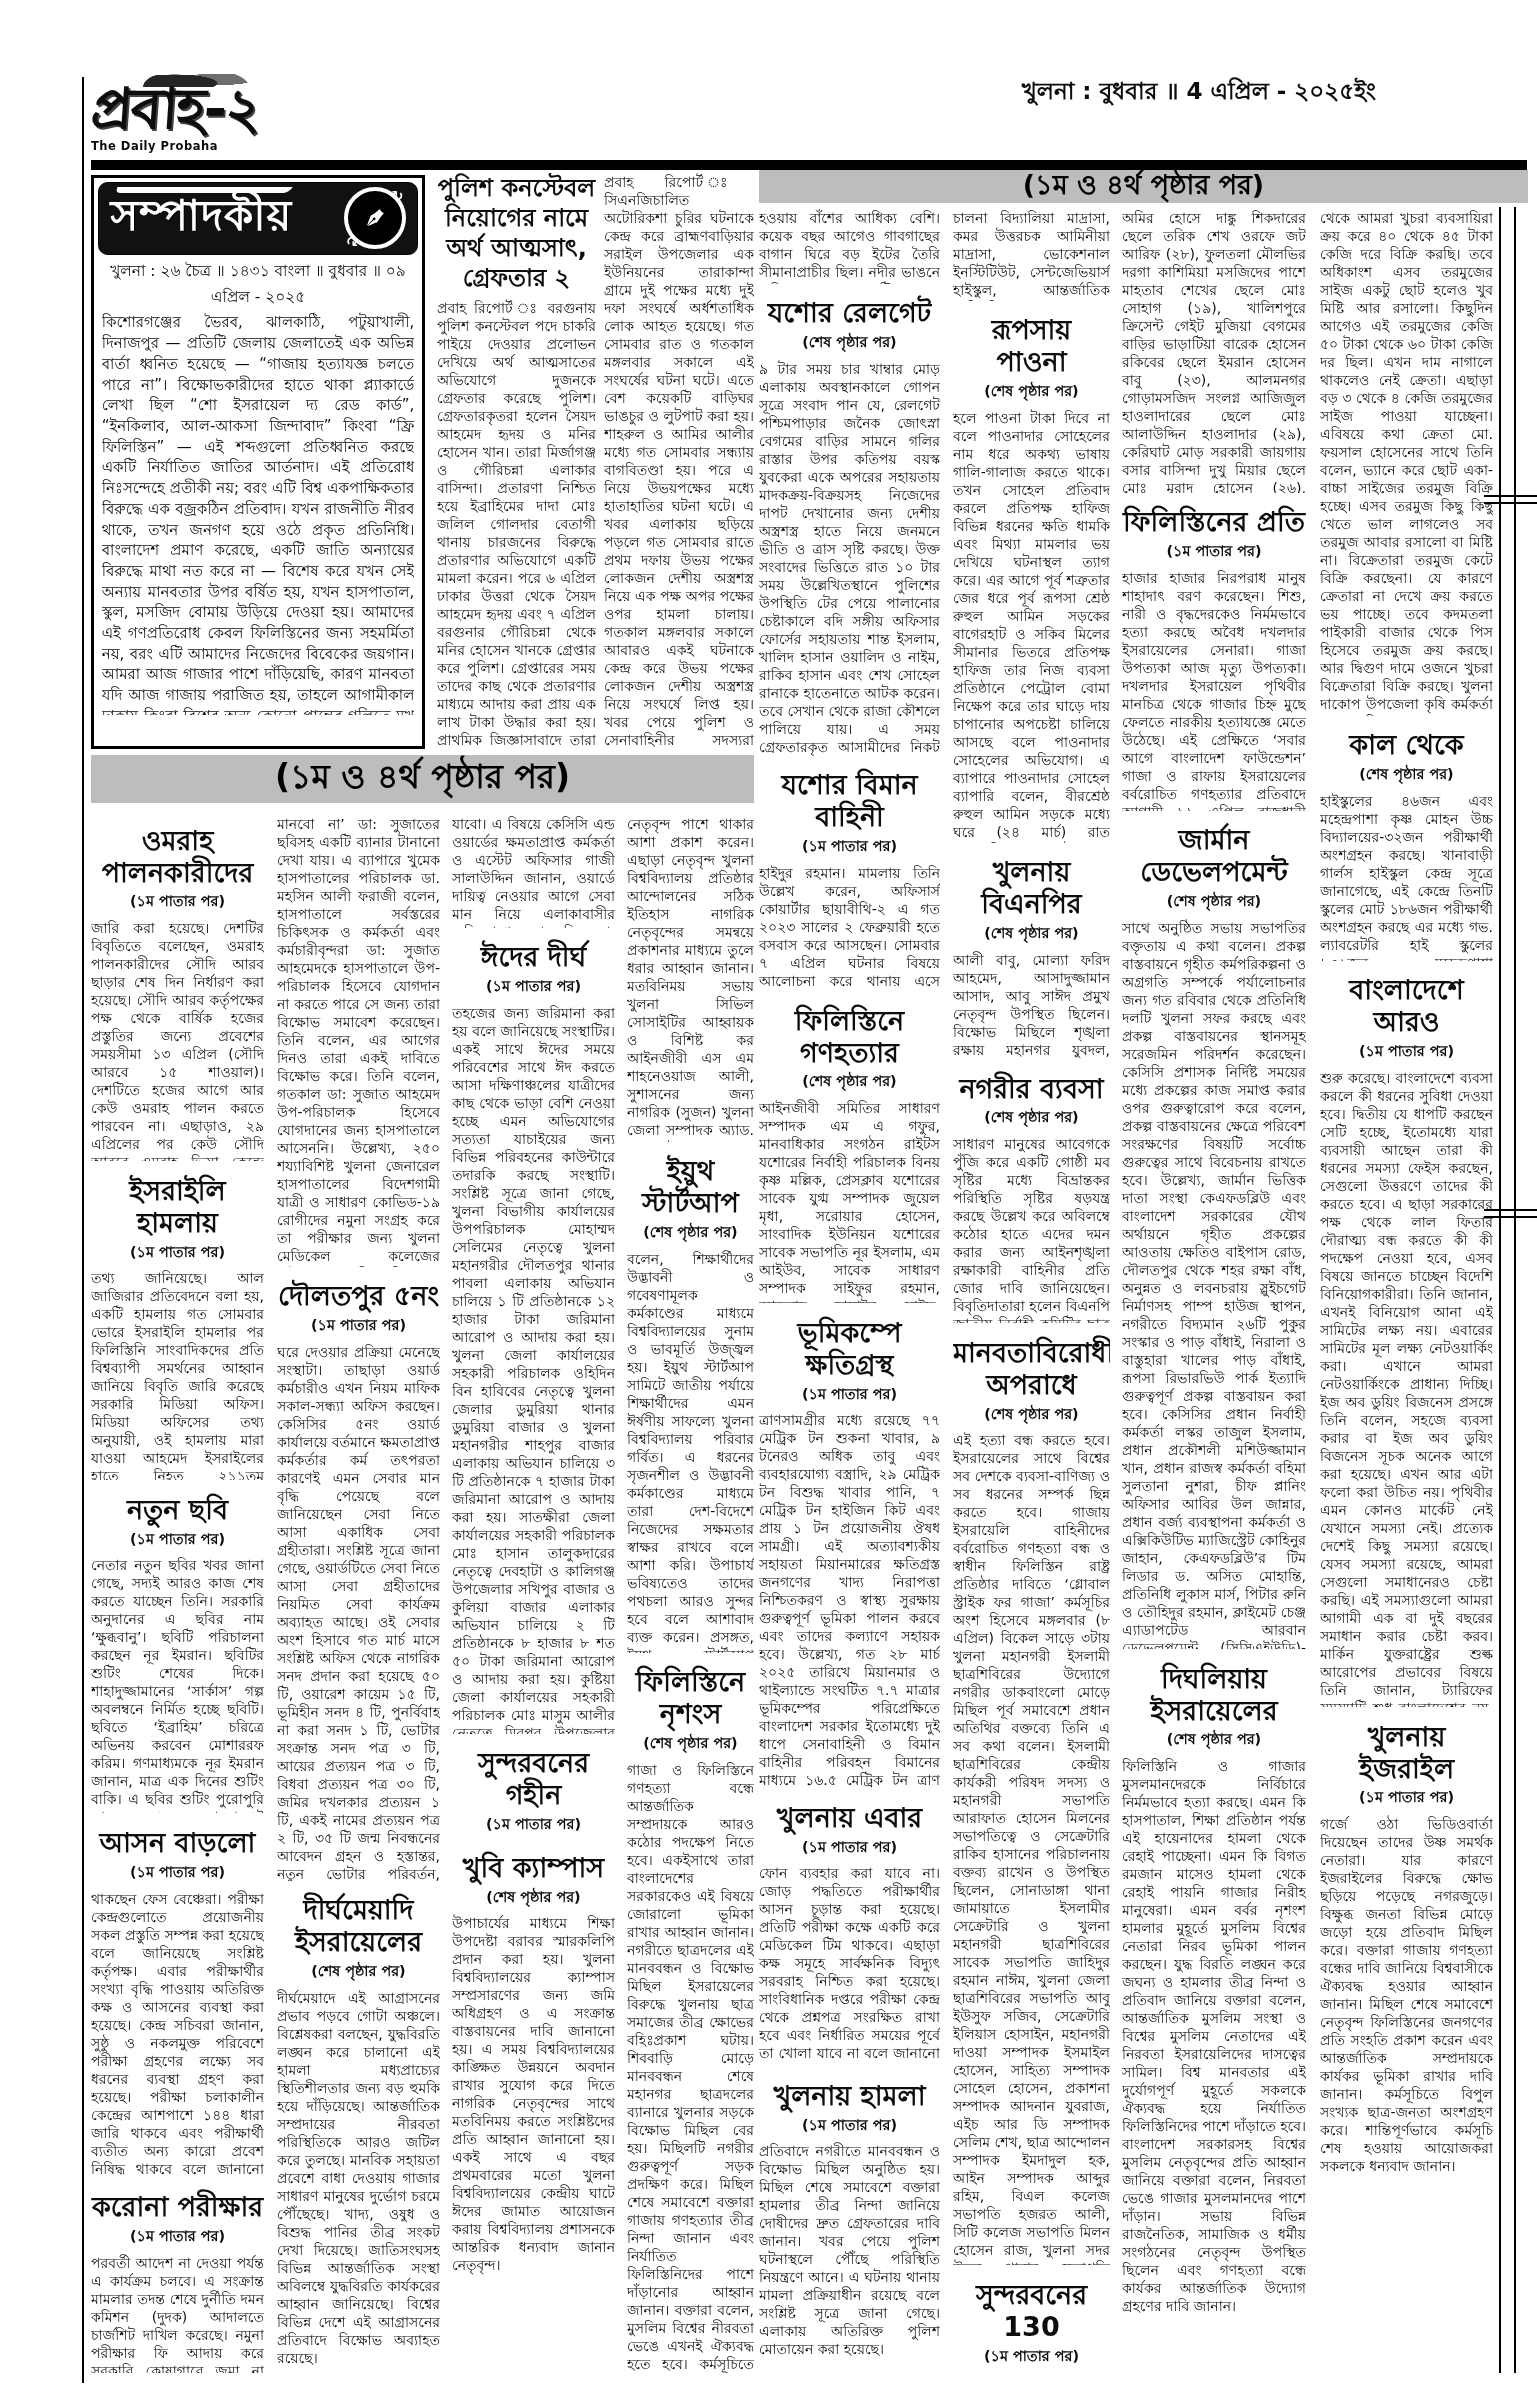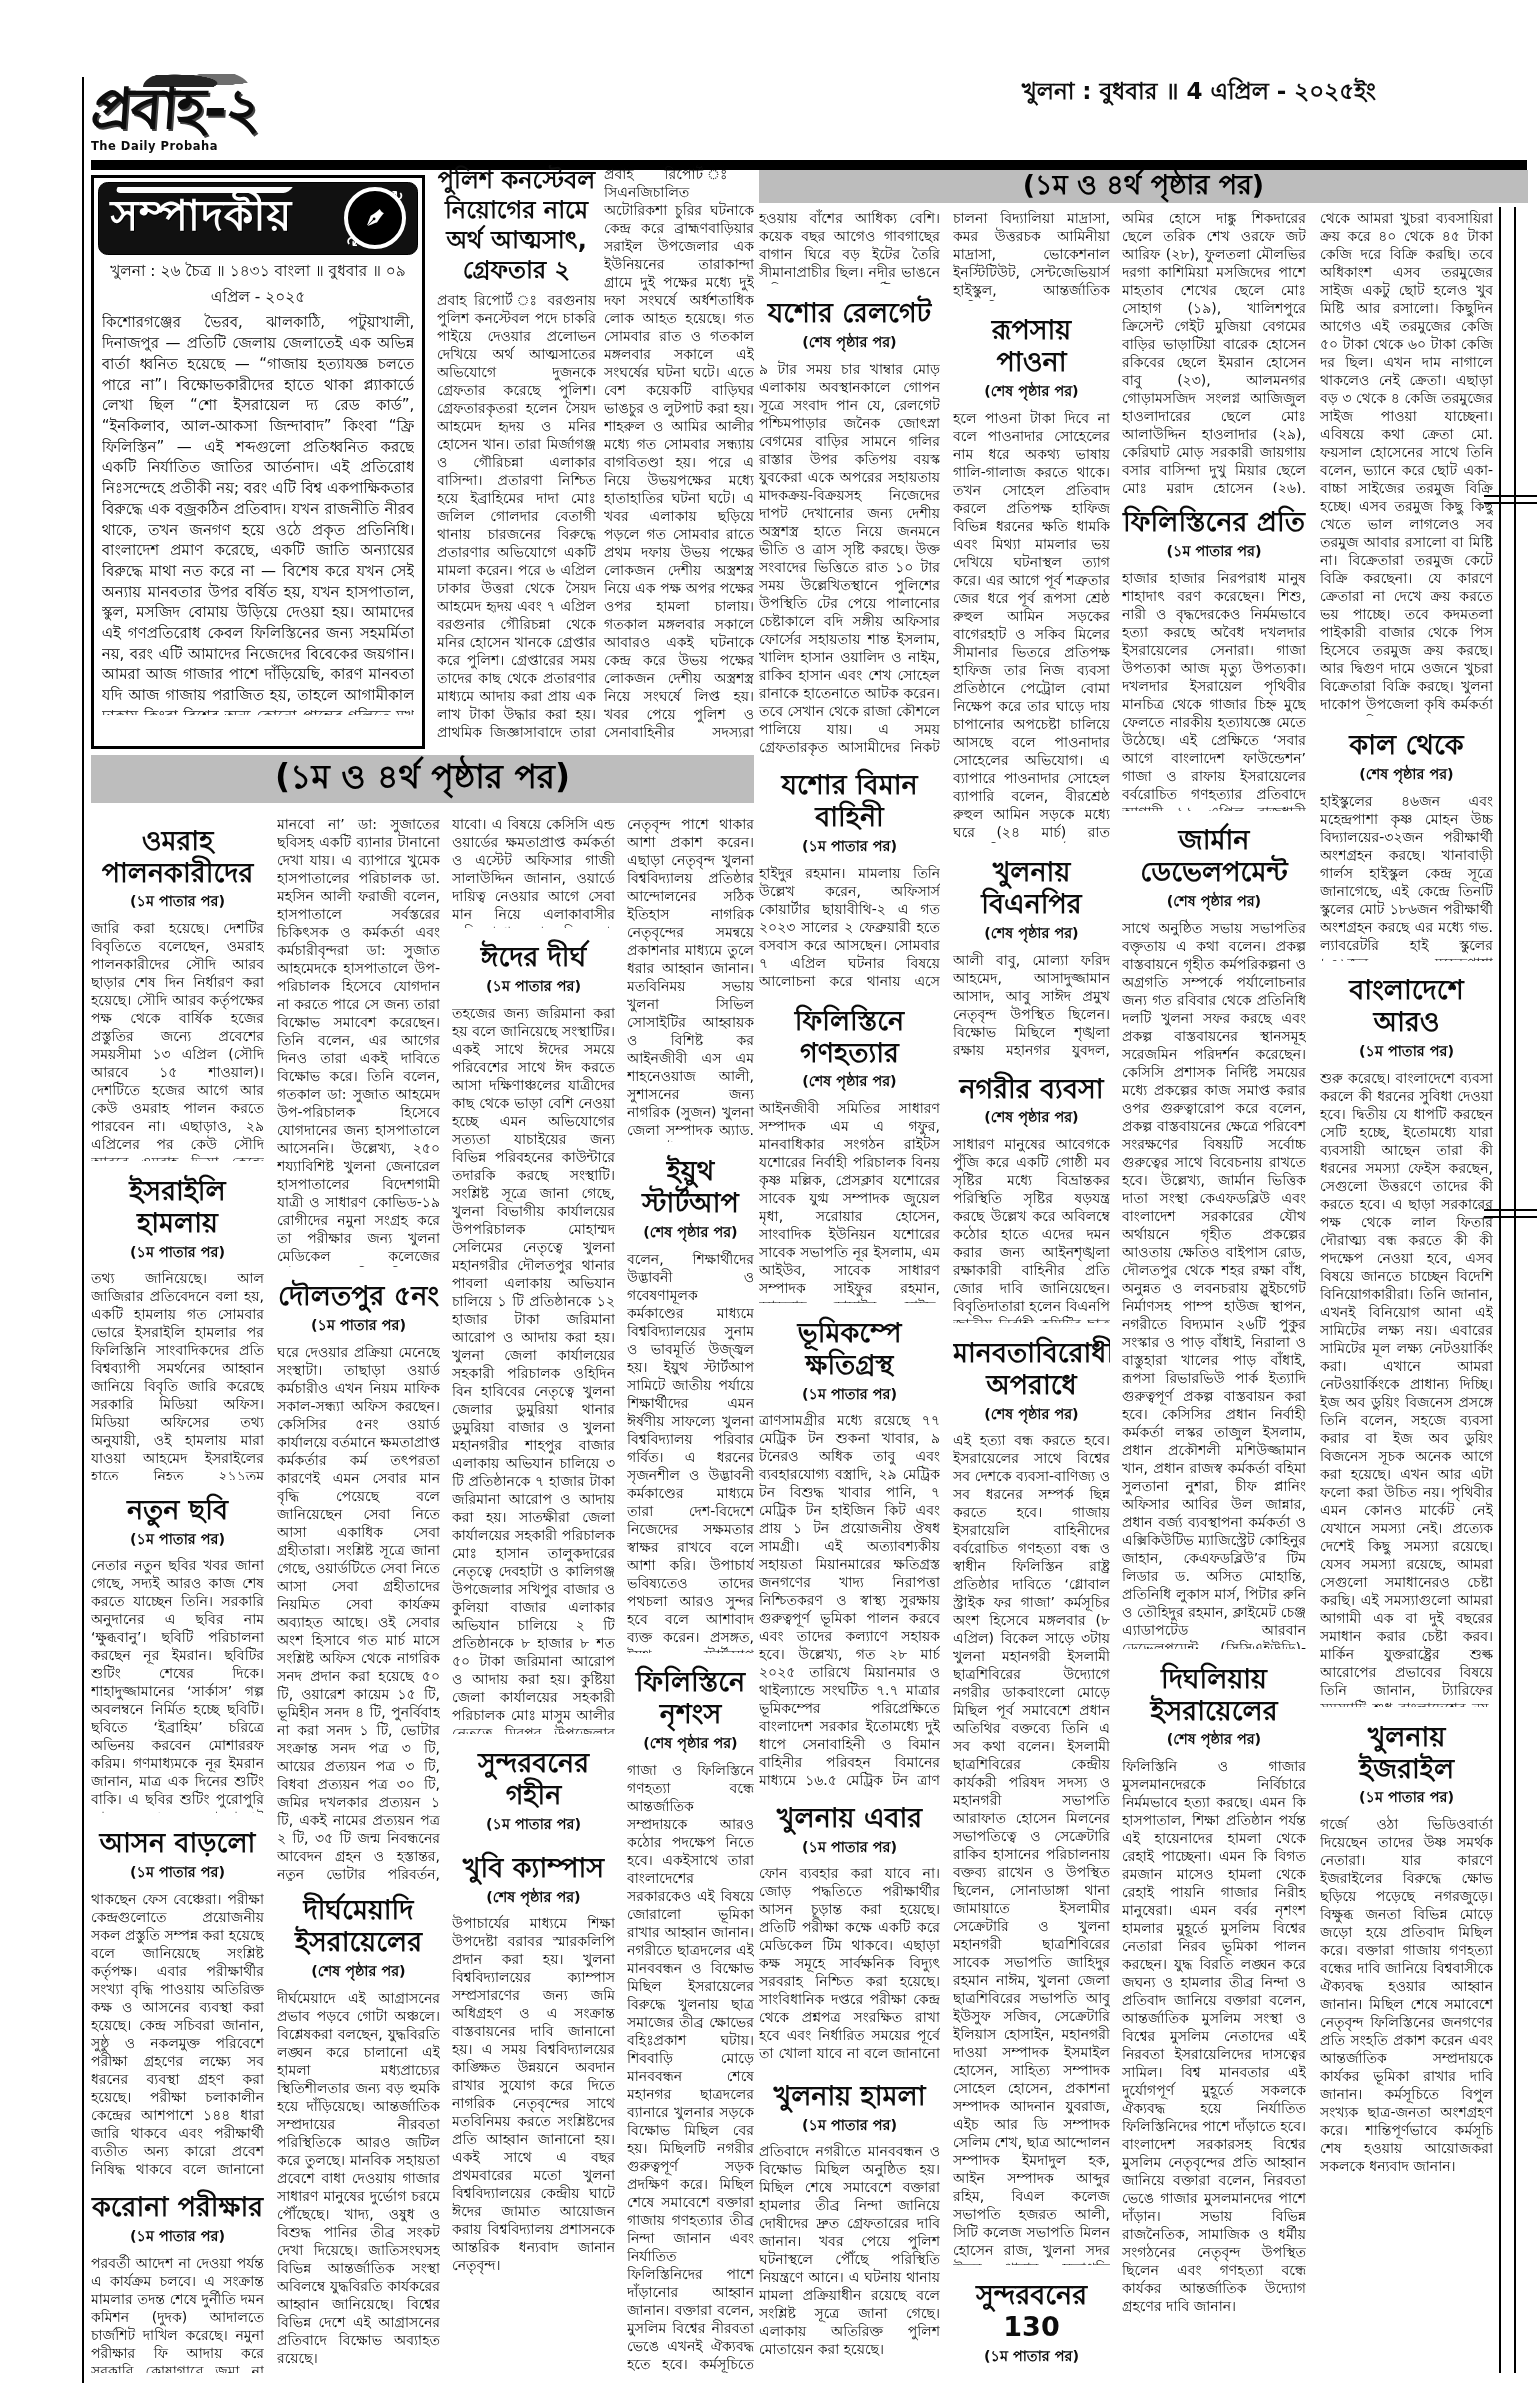--- a/index.html
+++ b/index.html
@@ -66,21 +66,21 @@
   #editorial-dateline{font-size:15.4px;font-weight:normal;text-align:center;margin:3.8px 0 1.9px;}
   #editorial-headline{
     font-size:22px;font-weight:900;text-align:center;line-height:27px;
     border-bottom:1.9px solid #000;padding-bottom:4.8px;margin-bottom:4.8px;
   }
   #editorial-body{
     font-size:15px;line-height:20.7px;text-align:justify;overflow:hidden;height:403px;
   }
 
   
-  .top-story{top:165px;height:576px;overflow:hidden;}
+  .top-story{top:173px;height:576px;overflow:hidden;}
   #story-1{left:437px;width:159px;}
   #story-2{left:604px;width:150px;}
   .story-headline{
     font-size:24px;line-height:30px;font-weight:900;text-align:center;margin-bottom:5.8px;
   }
   .story-body{font-size:14px;line-height:18px;text-align:justify;}
 
   
   .col{overflow:hidden;}
   .art-h{

